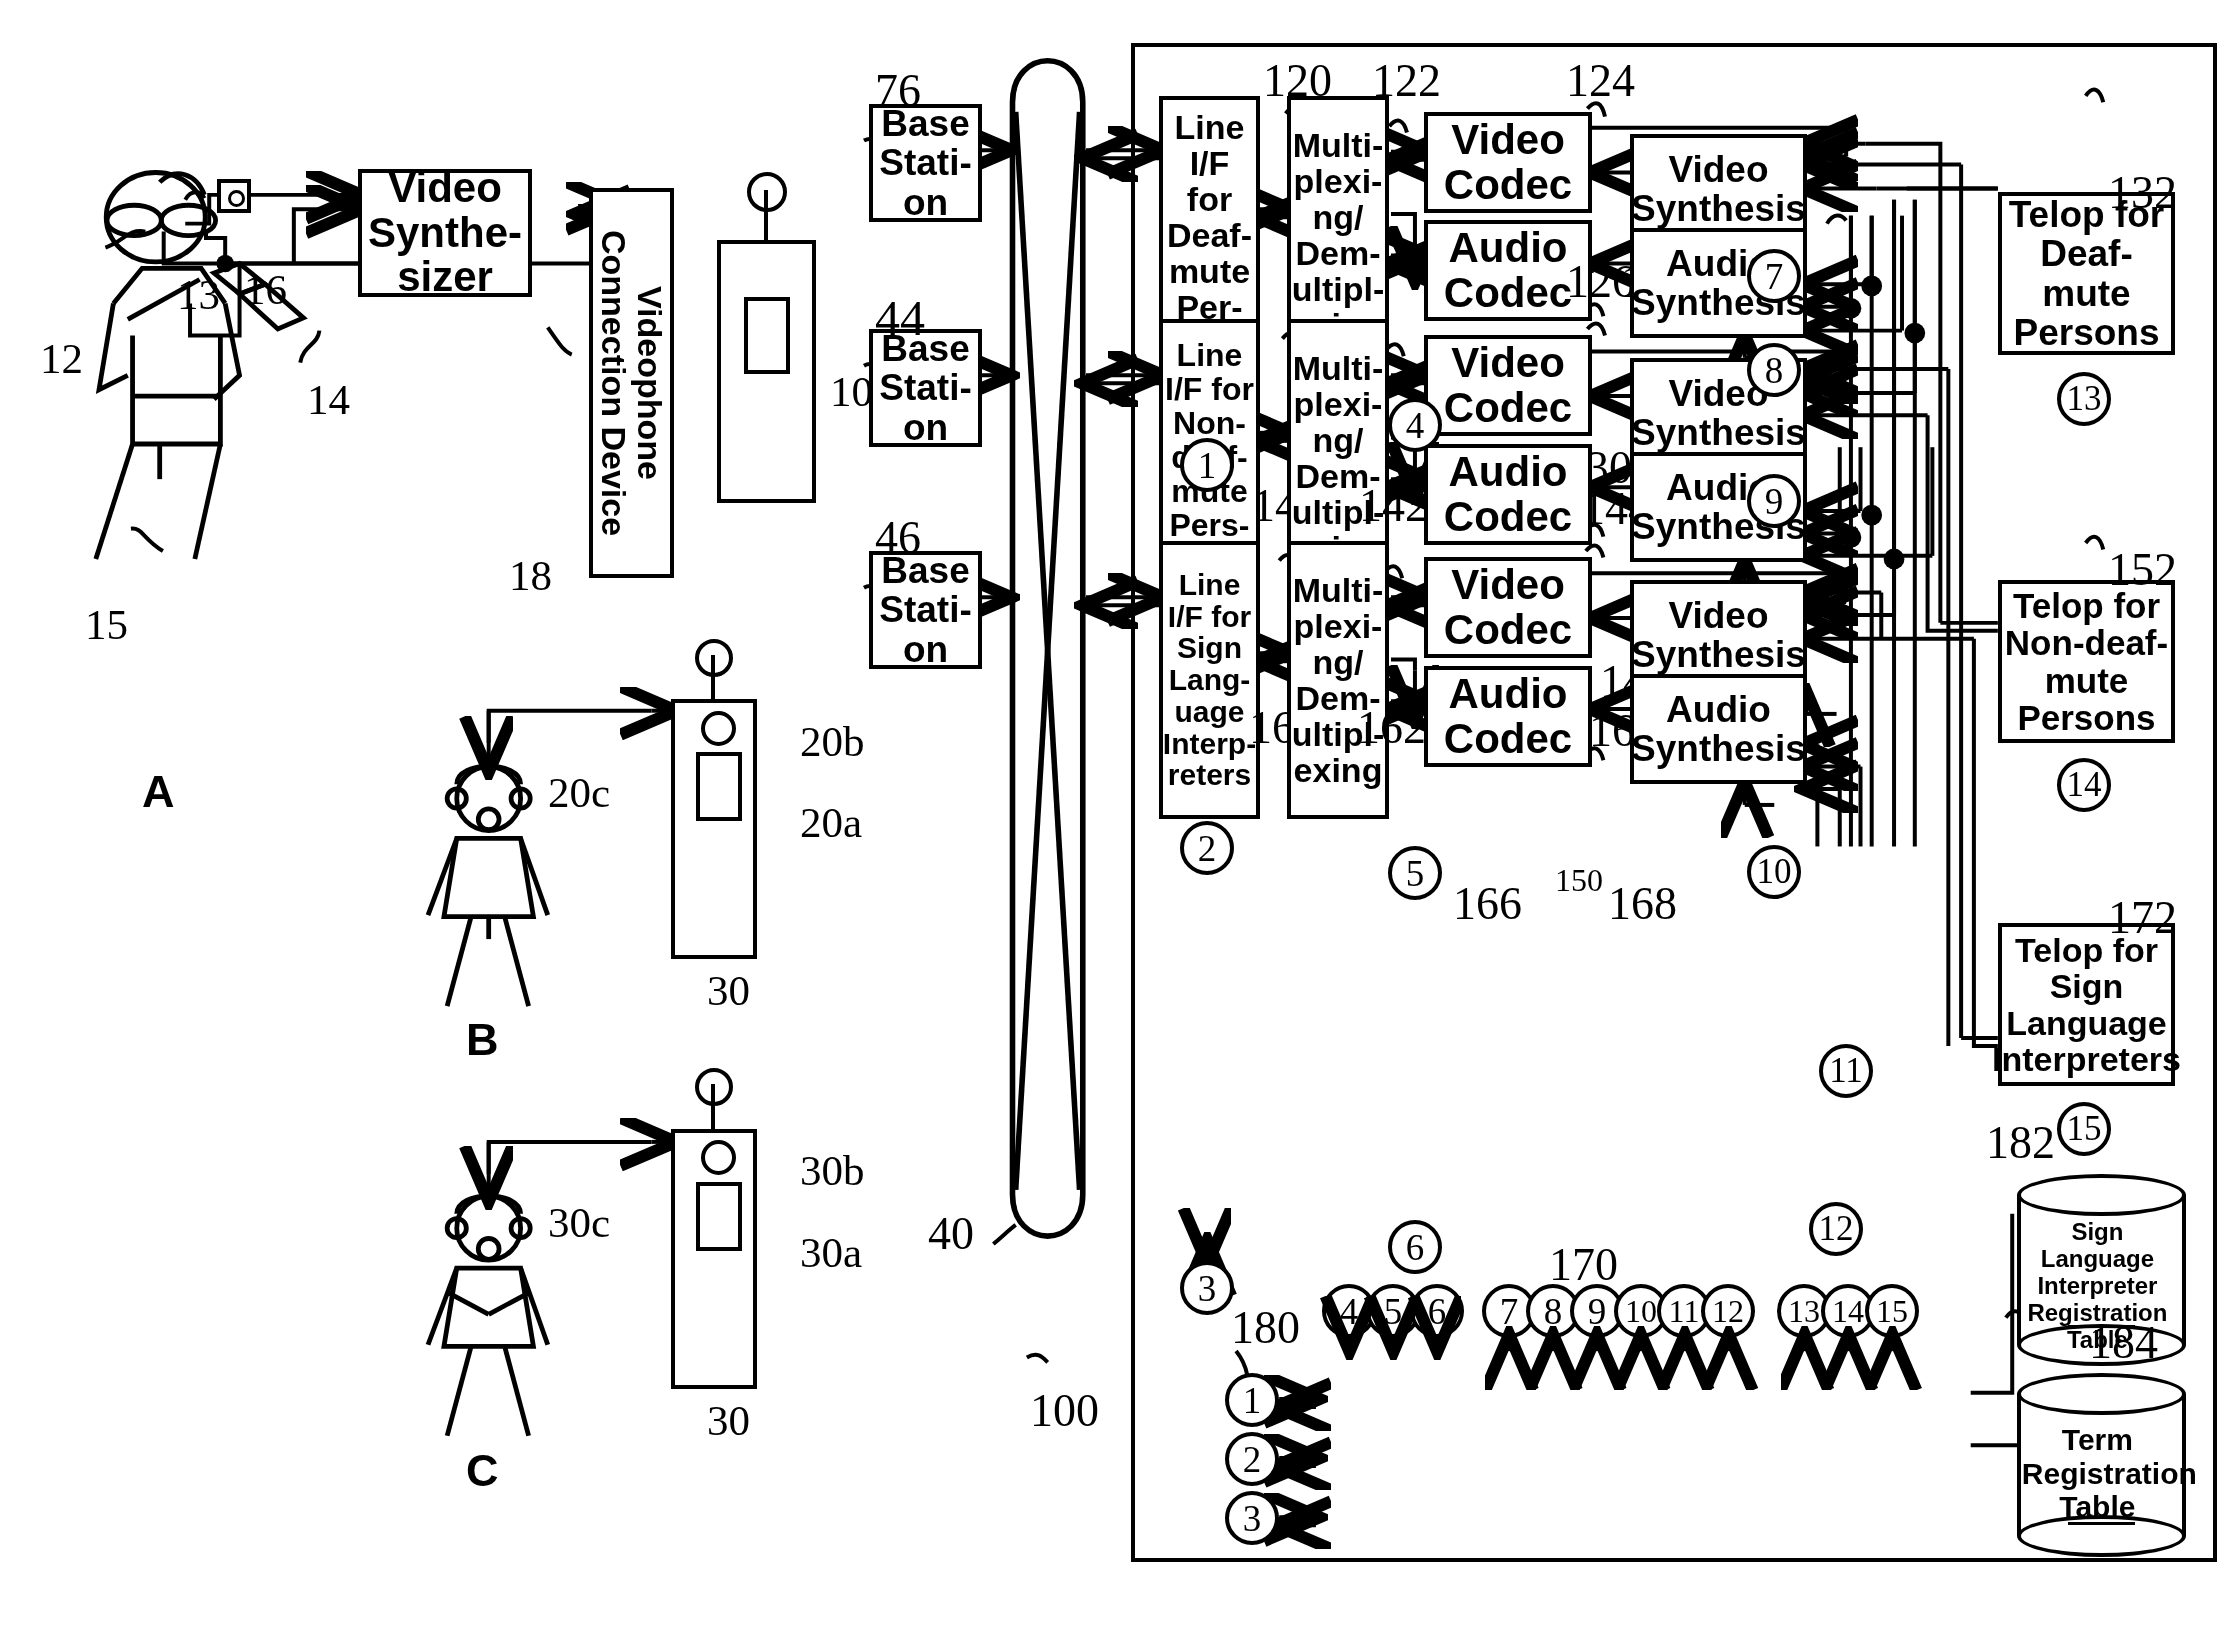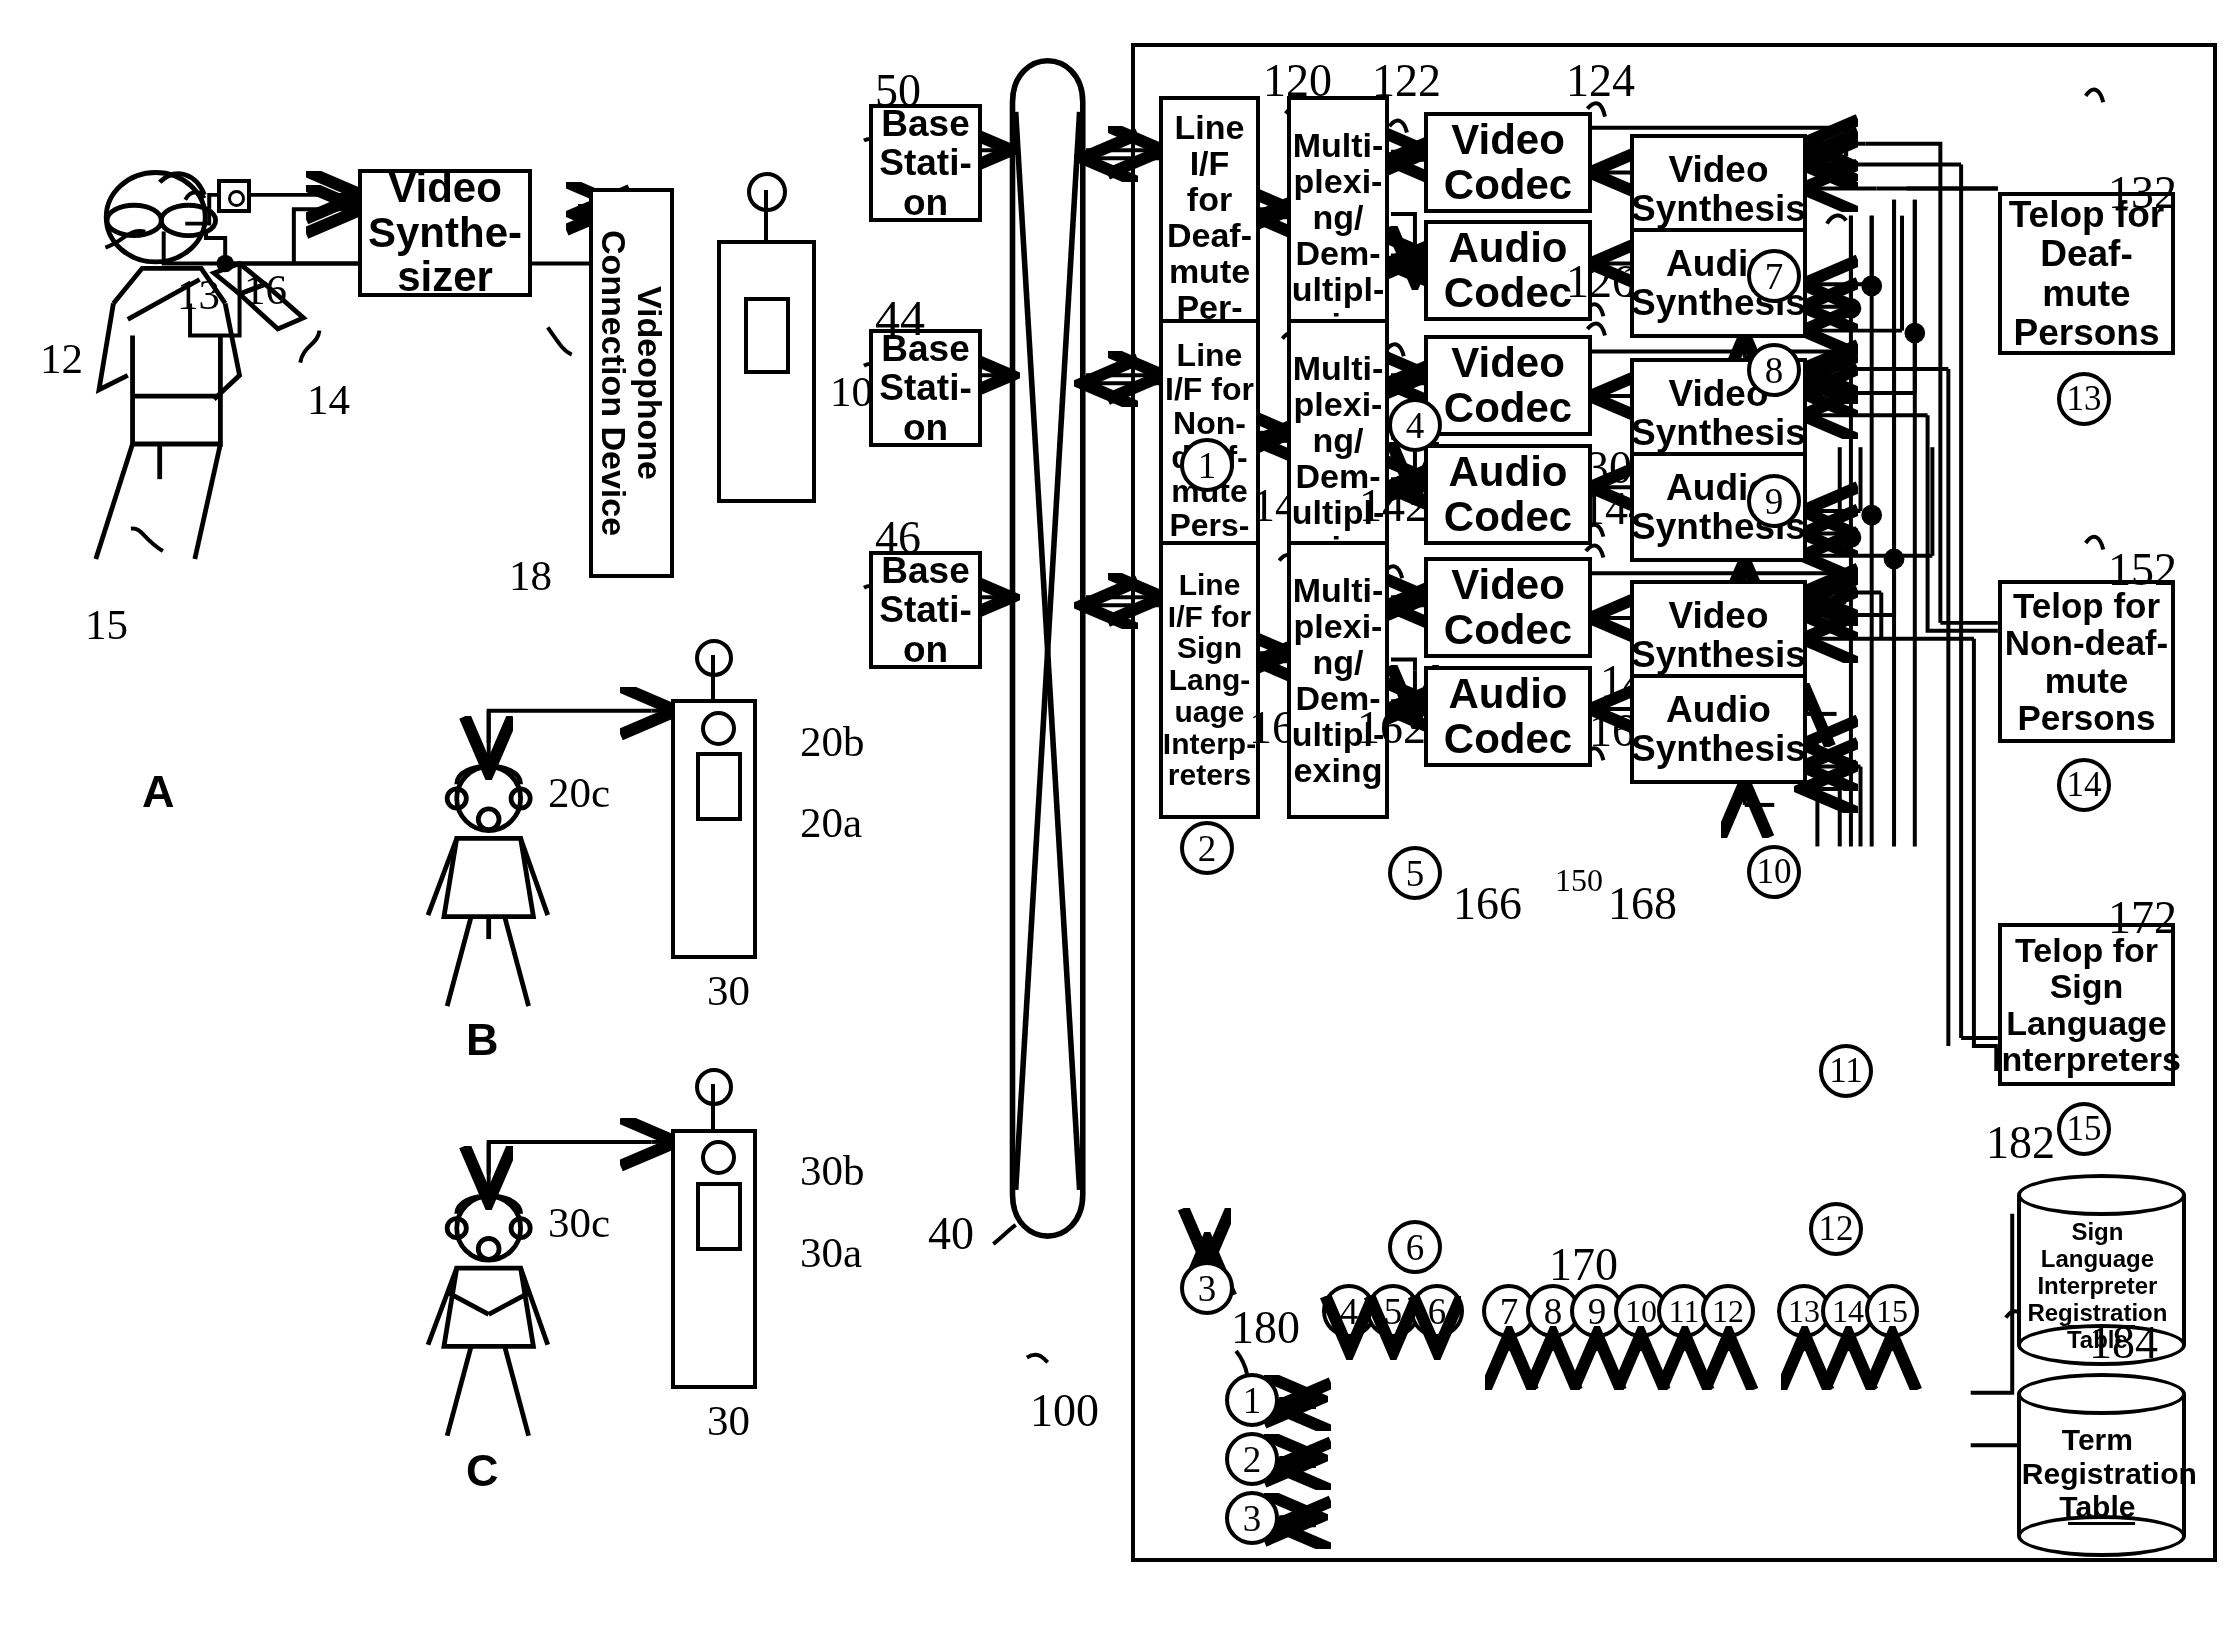--- a/index.html
+++ b/index.html
@@ -361,21 +361,21 @@
 
   <div class="lbl" style="left:142px;top:766px;font-size:45px;">A</div>
   <div class="lbl" style="left:466px;top:1014px;font-size:45px;">B</div>
   <div class="lbl" style="left:466px;top:1445px;font-size:45px;">C</div>
 
   <div class="bx" style="left:869px;top:104px;width:113px;height:118px;font-size:37px;flex-direction:column;">
     <span>Base</span>
     <span>Stati-</span>
     <span>on</span>
   </div>
-  <div class="ref" style="left:875px;top:64px;font-size:46px;">50</div>
+  <div class="ref" style="left:875px;top:64px;font-size:46px;">76</div>
 
   <div class="bx" style="left:869px;top:329px;width:113px;height:118px;font-size:37px;flex-direction:column;">
     <span>Base</span>
     <span>Stati-</span>
     <span>on</span>
   </div>
   <div class="ref" style="left:875px;top:289px;font-size:50px;">44</div>
 
   <div class="bx" style="left:869px;top:551px;width:113px;height:118px;font-size:37px;flex-direction:column;">
     <span>Base</span>

